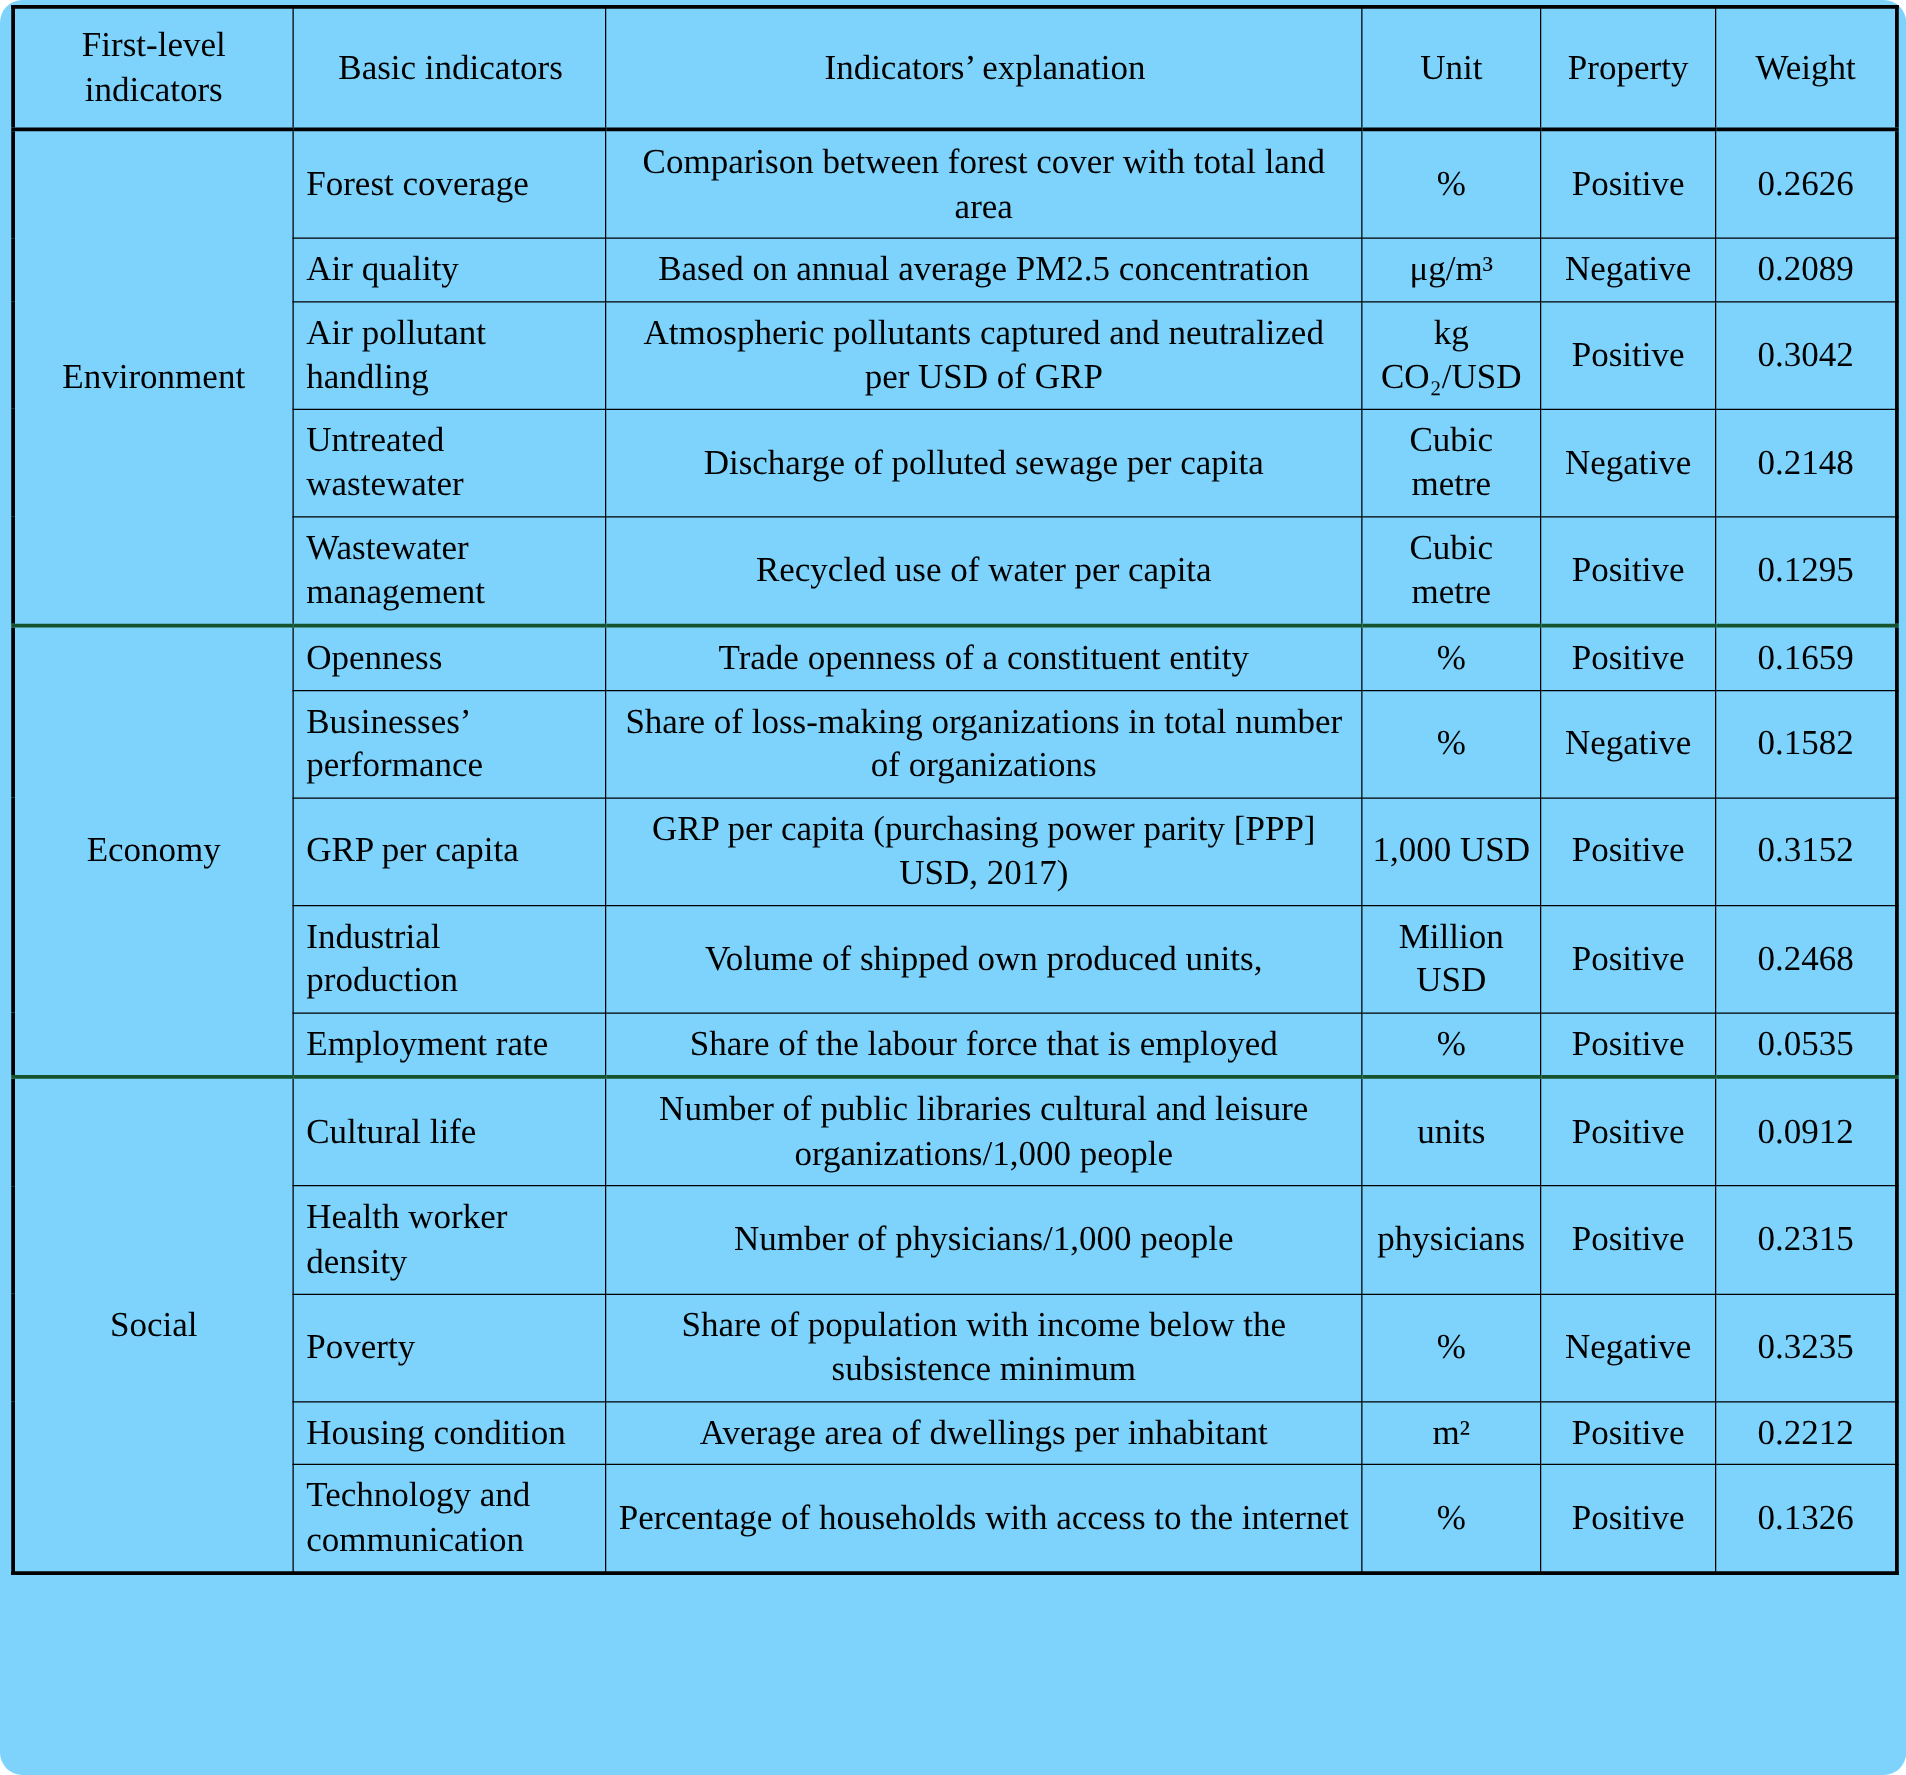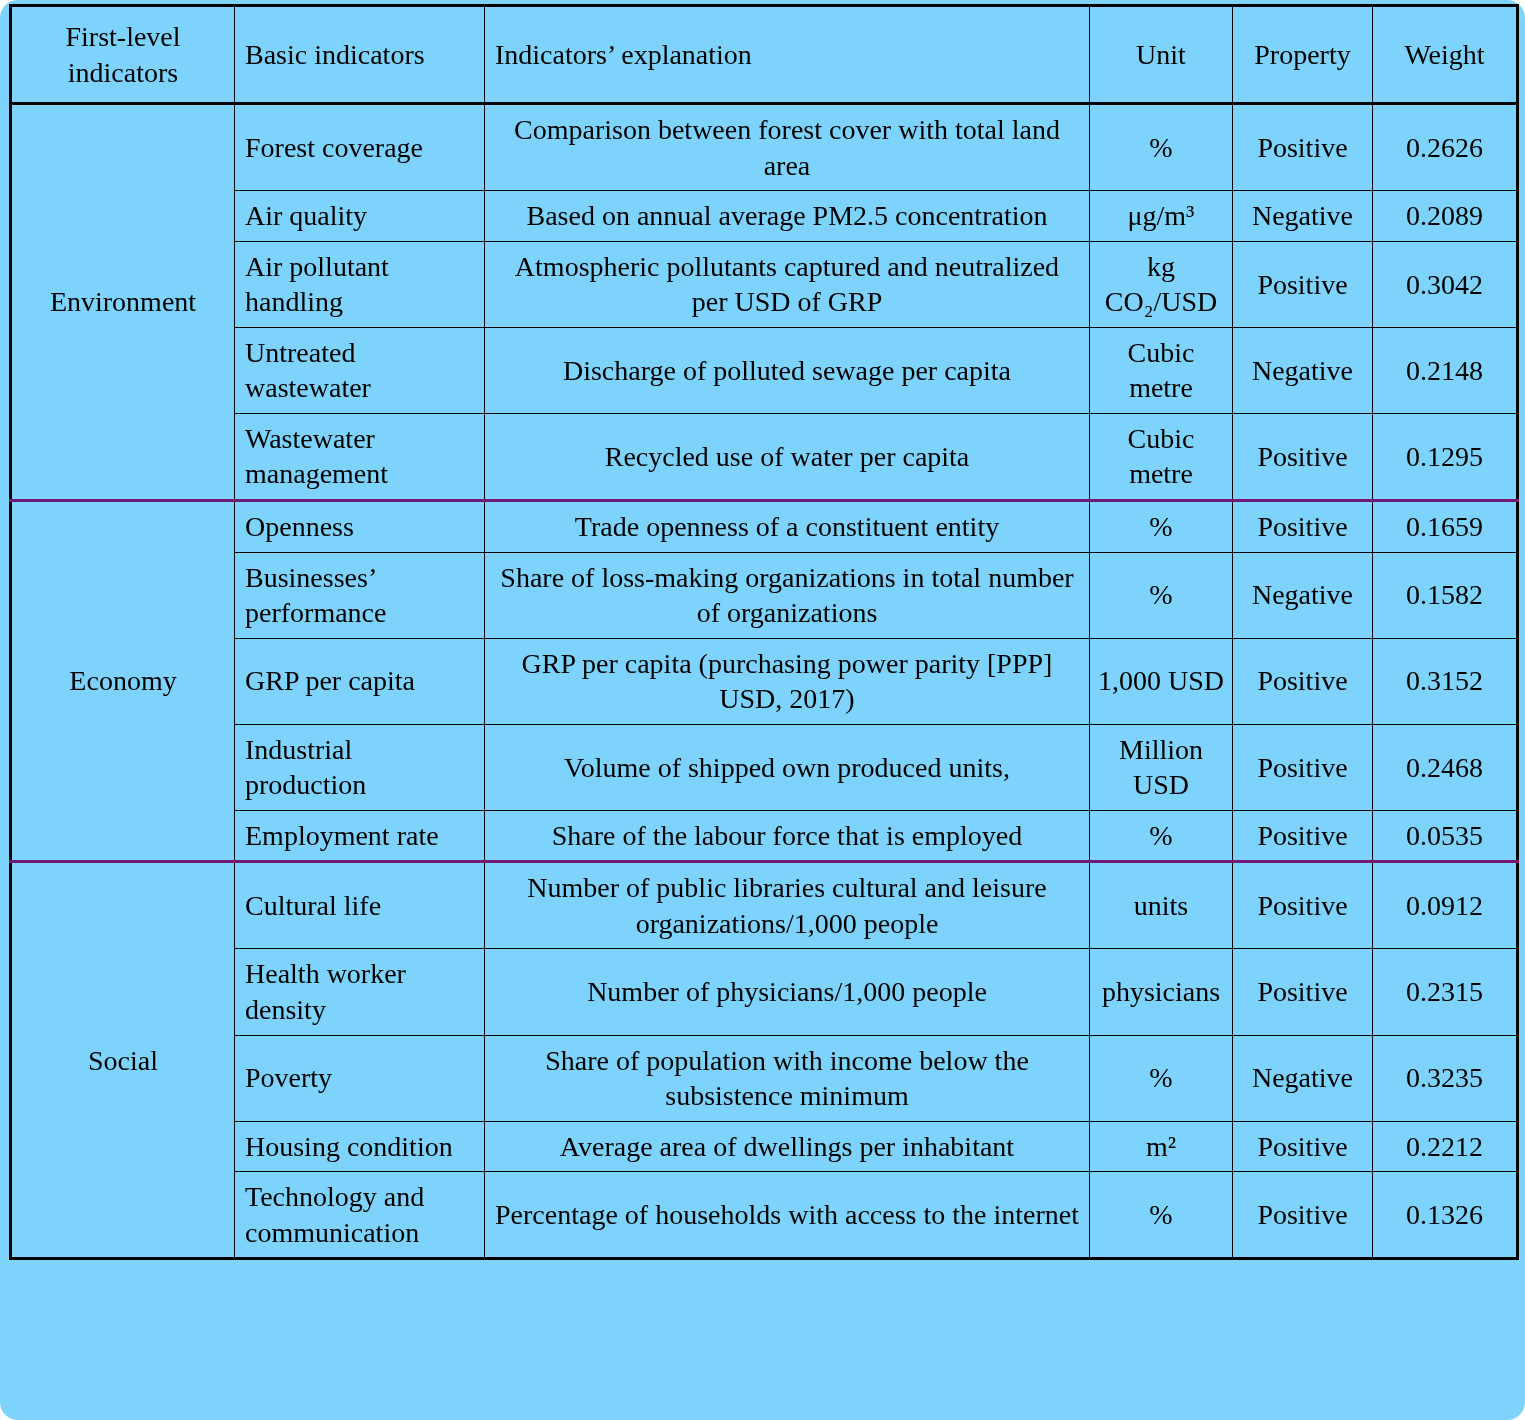--- a/index.html
+++ b/index.html
@@ -32,24 +32,24 @@
     vertical-align: middle;
     overflow-wrap: break-word;
     word-wrap: break-word;
   }
   thead th {
     border-bottom: 3px solid #000;
     text-align: center;
     padding: 12px 8px;
   }
   thead th.h-basic, thead th.h-expl {
-    text-align: left;
+    text-align: center;
     padding-left: 10px;
   }
-  tr.group-start td { border-top: 3px solid #701a75; }
+  tr.group-start td { border-top: 3px solid #14532d; }
   td.col-first { text-align: center; }
   td.col-basic { text-align: left; }
   td.col-expl  { text-align: center; }
   td.col-unit, td.col-prop, td.col-weight { text-align: center; padding-left: 4px; padding-right: 4px; }
 </style>
 </head>
 <body>
 
 <div class="page">
   <table class="indicators">

